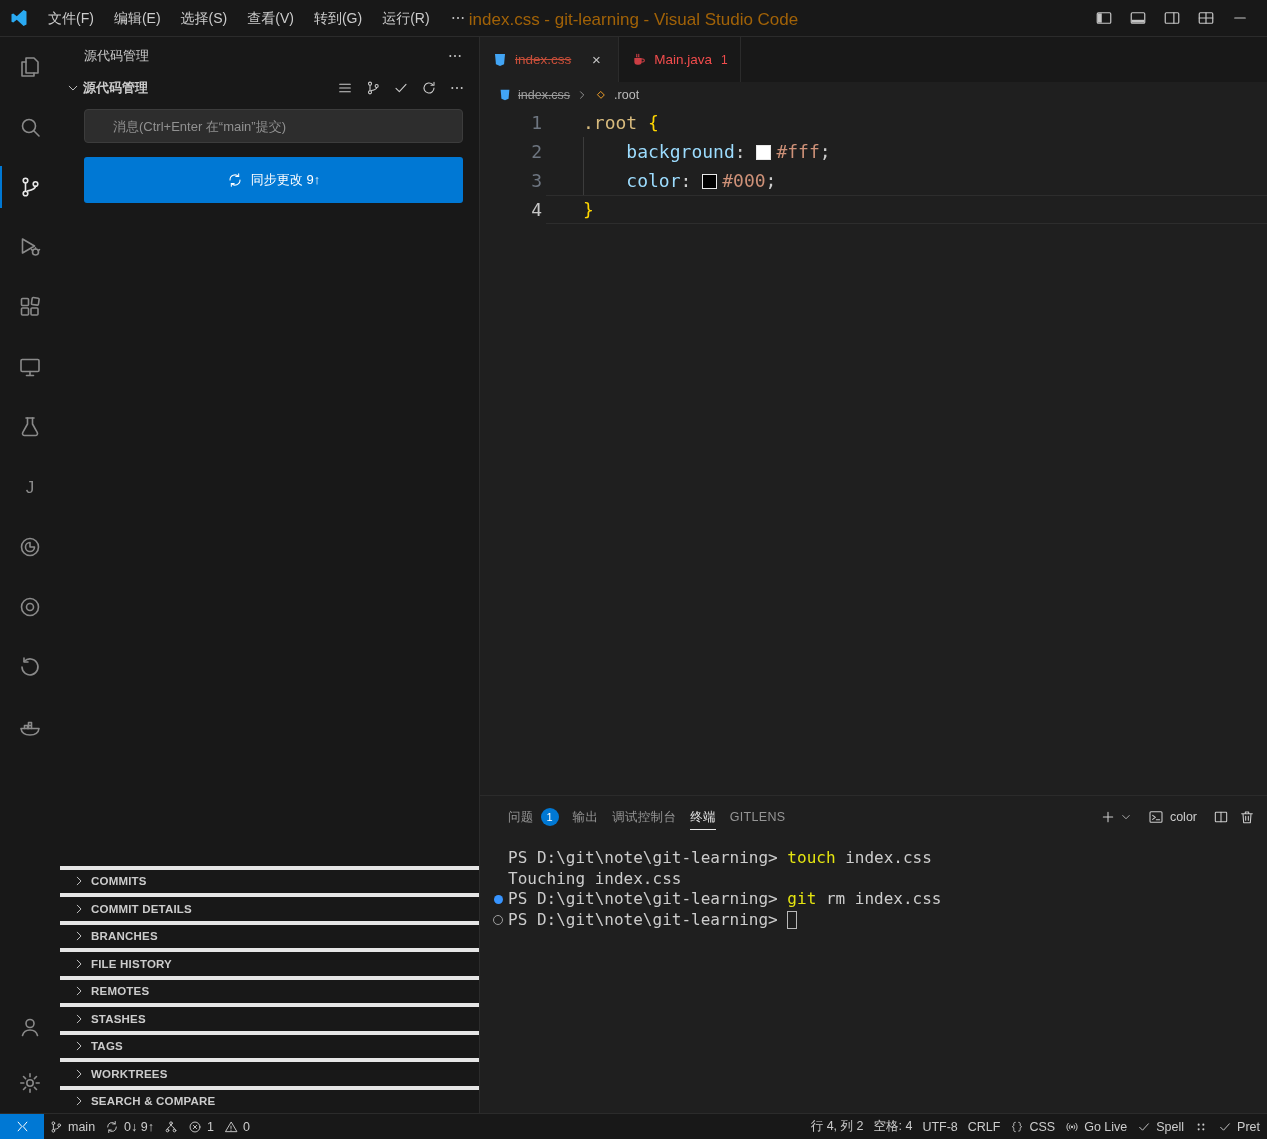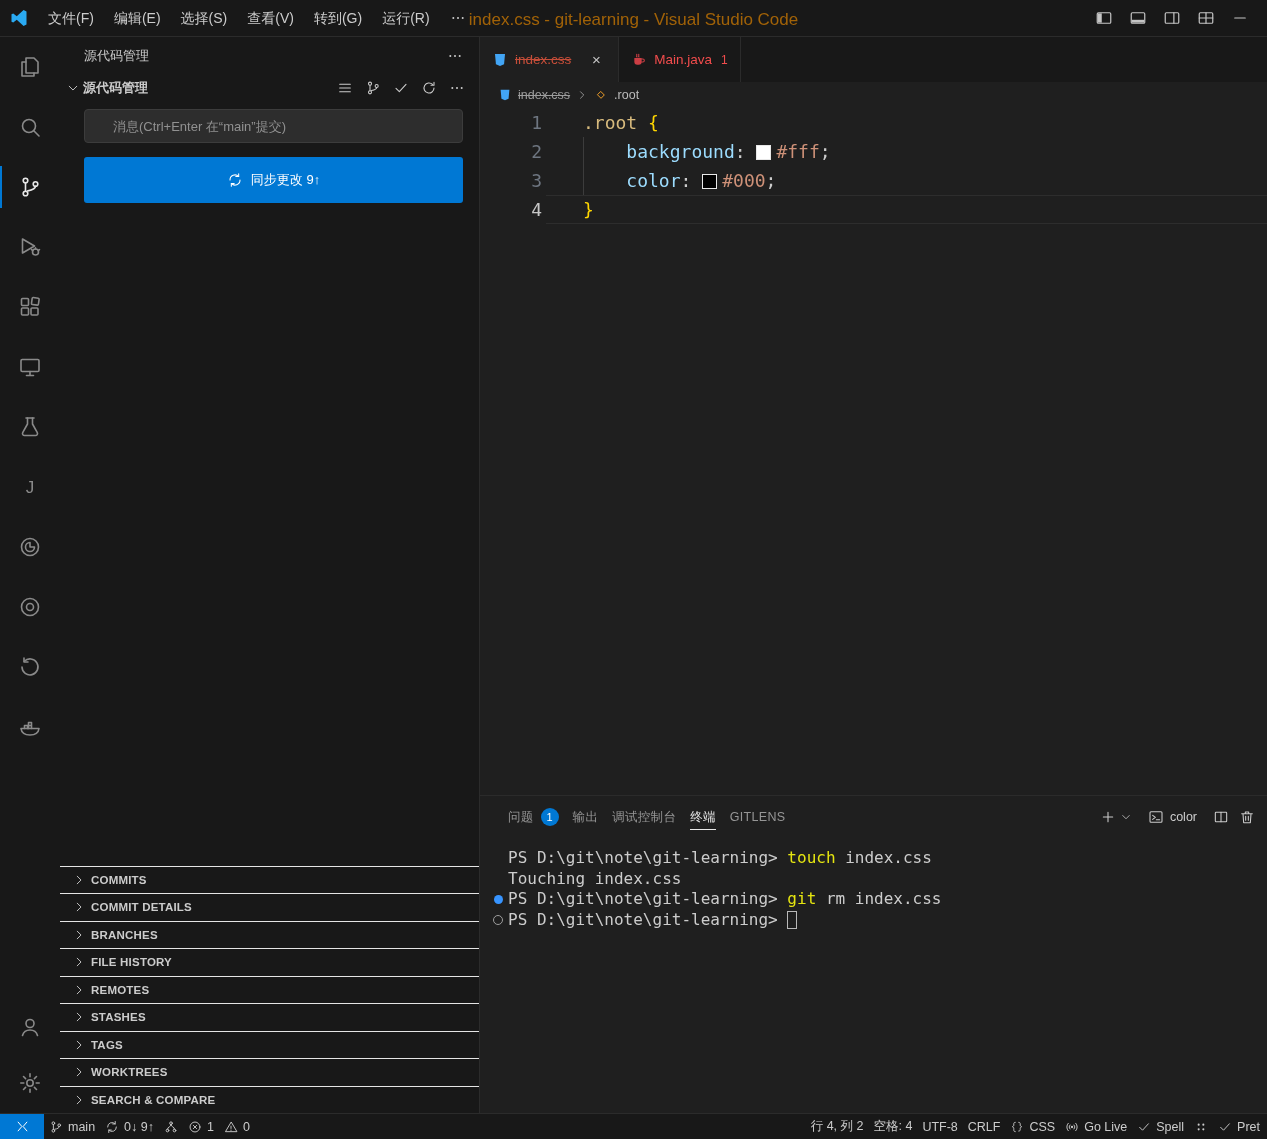--- a/index.html
+++ b/index.html
@@ -38,21 +38,21 @@
   .sb-more{margin-left:auto;color:#cccccc;}
   .sb-scm-row{flex:0 0 26px;display:flex;align-items:center;padding-left:6px;color:#cccccc;}
   .sb-scm-label{font-weight:bold;font-size:13px;margin-left:3px;}
   .sb-toolbar{margin-left:auto;display:flex;align-items:center;gap:12px;margin-right:14px;color:#cccccc;}
   .tb-btn{display:inline-flex;cursor:pointer;}
   .sb-input{margin:8px 16px 0 24px;height:34px;background:#2d2d2d;border:1px solid #3c3c3c;border-radius:4px;color:#cccccc;font-size:13px;padding:0 28px;outline:none;font-family:inherit;}
   .sb-input::placeholder{color:#919191;}
   .sb-sync{margin:14px 16px 0 24px;height:46px;background:#0078d4;border:none;border-radius:3px;color:#ffffff;font-size:13px;display:flex;align-items:center;justify-content:center;gap:8px;cursor:pointer;font-family:inherit;}
   .sb-spacer{flex:1;}
   .sb-sections{display:flex;flex-direction:column;}
-  .sb-sec{height:27.5px;display:flex;align-items:center;gap:5px;padding-left:12px;border-top:1px solid #e5e5e5;color:#cccccc;cursor:pointer;}
+  .sb-sec{height:27.5px;display:flex;align-items:center;gap:5px;padding-left:12px;border-top:4px solid #e5e5e5;color:#cccccc;cursor:pointer;}
   .sb-sec-label{font-size:11.5px;font-weight:bold;letter-spacing:.2px;}
 
   
   .editor-area{flex:1;display:flex;flex-direction:column;min-width:0;background:#1f1f1f;}
   .tabs-row{flex:0 0 45px;background:#181818;display:flex;align-items:stretch;}
   .tab{display:flex;align-items:center;gap:7px;padding:0 12px;border-right:1px solid #2b2b2b;font-size:13.5px;color:#9d9d9d;cursor:pointer;}
   .tab.active{background:#1f1f1f;color:#cccccc;}
   .tab-label.deleted{color:#c74e39;text-decoration:line-through;}
   .tab-label.error{color:#f14c4c;}
   .tab-badge{color:#f14c4c;font-size:12px;margin-left:2px;}

